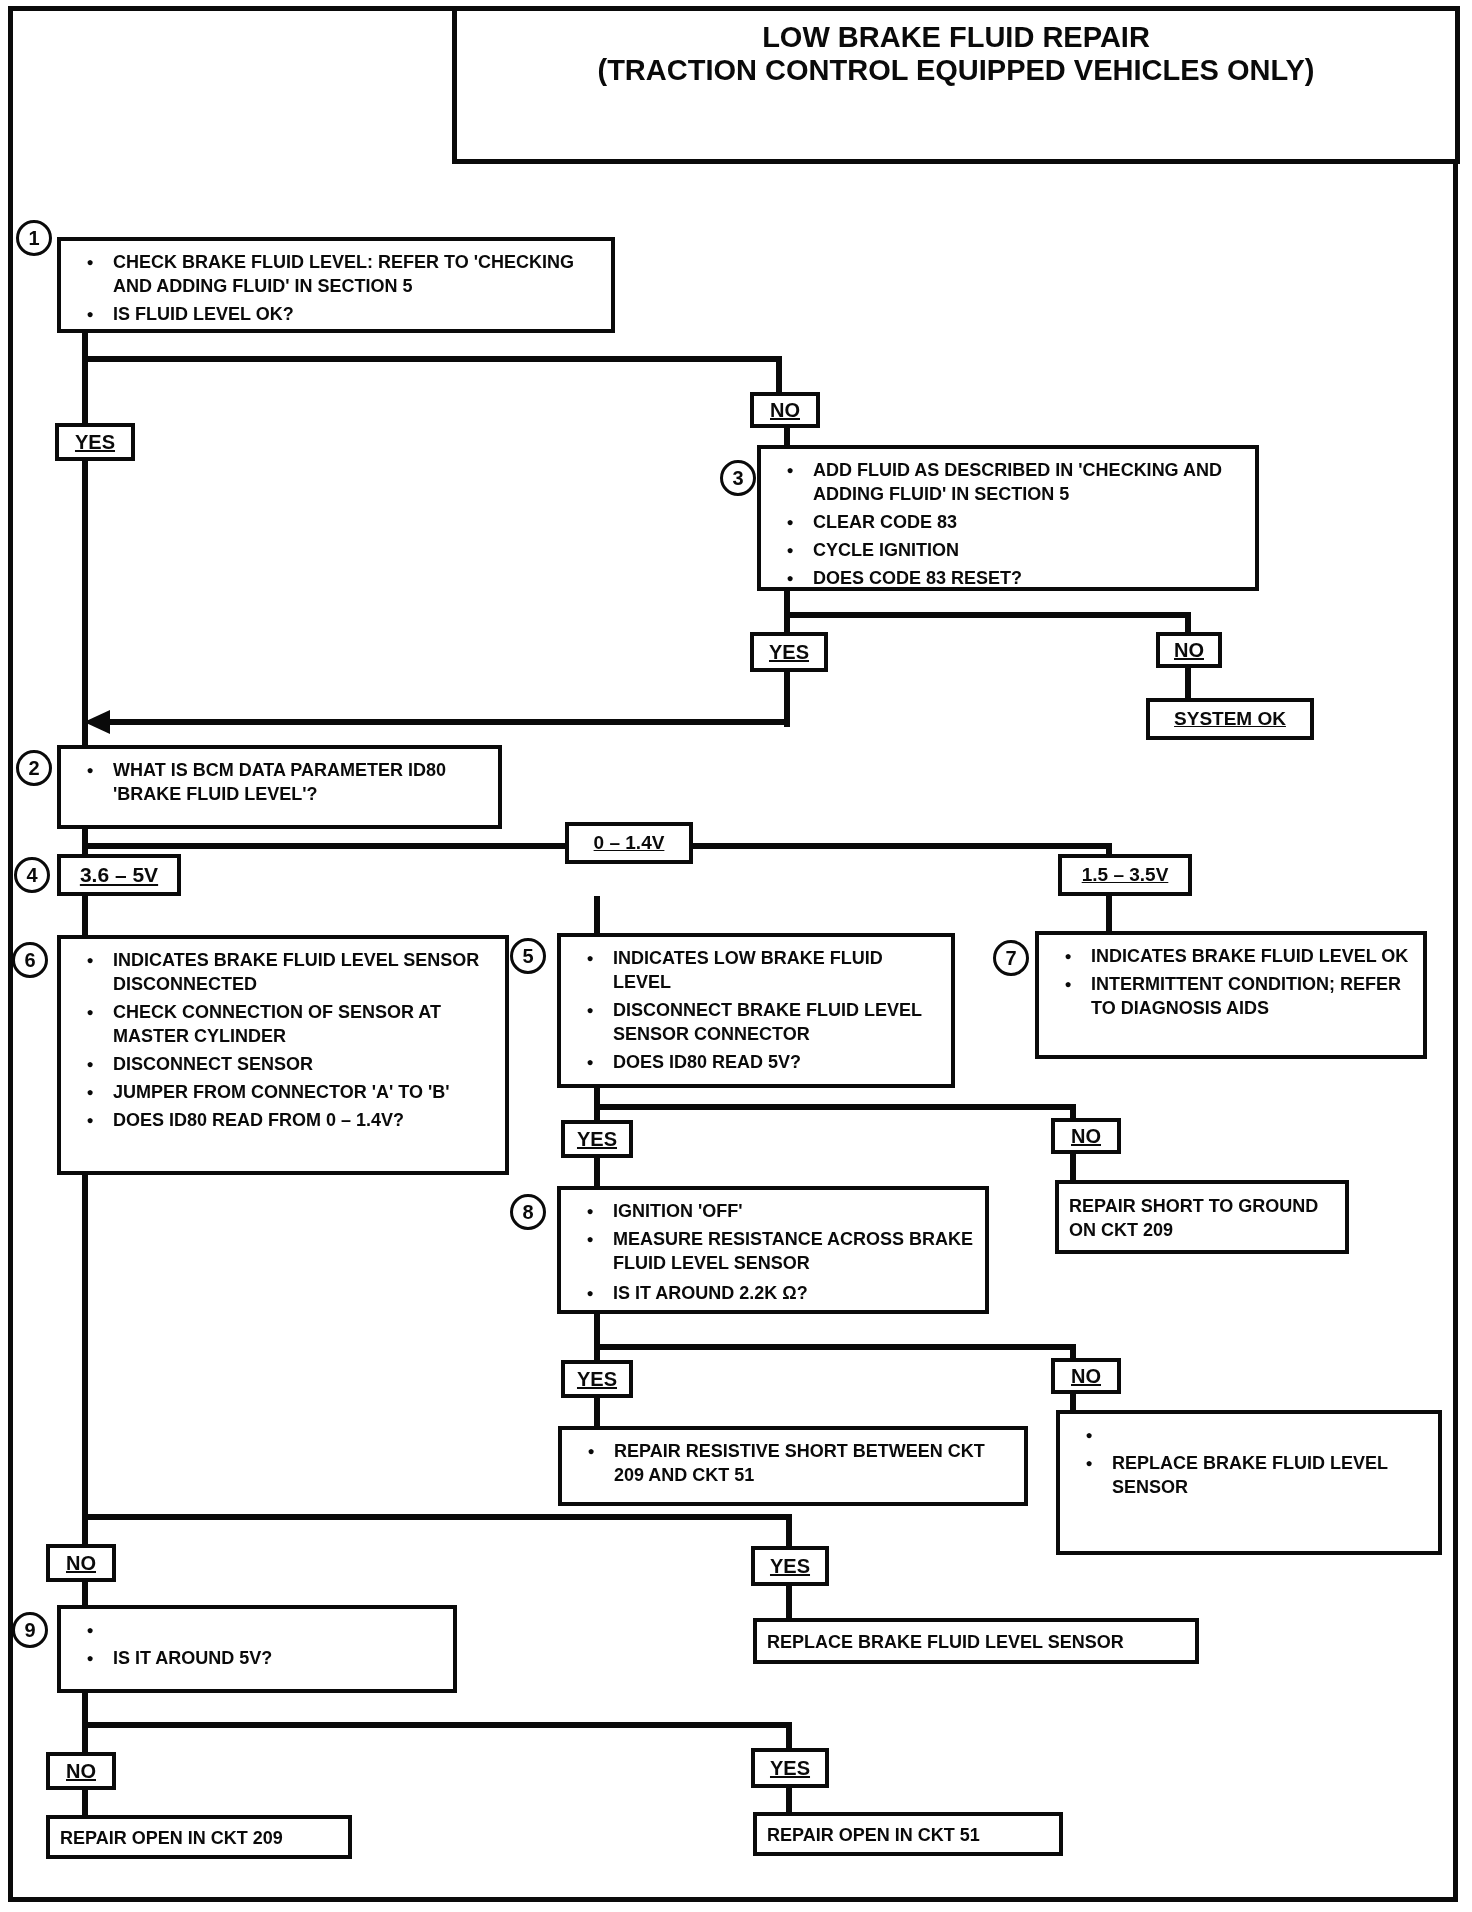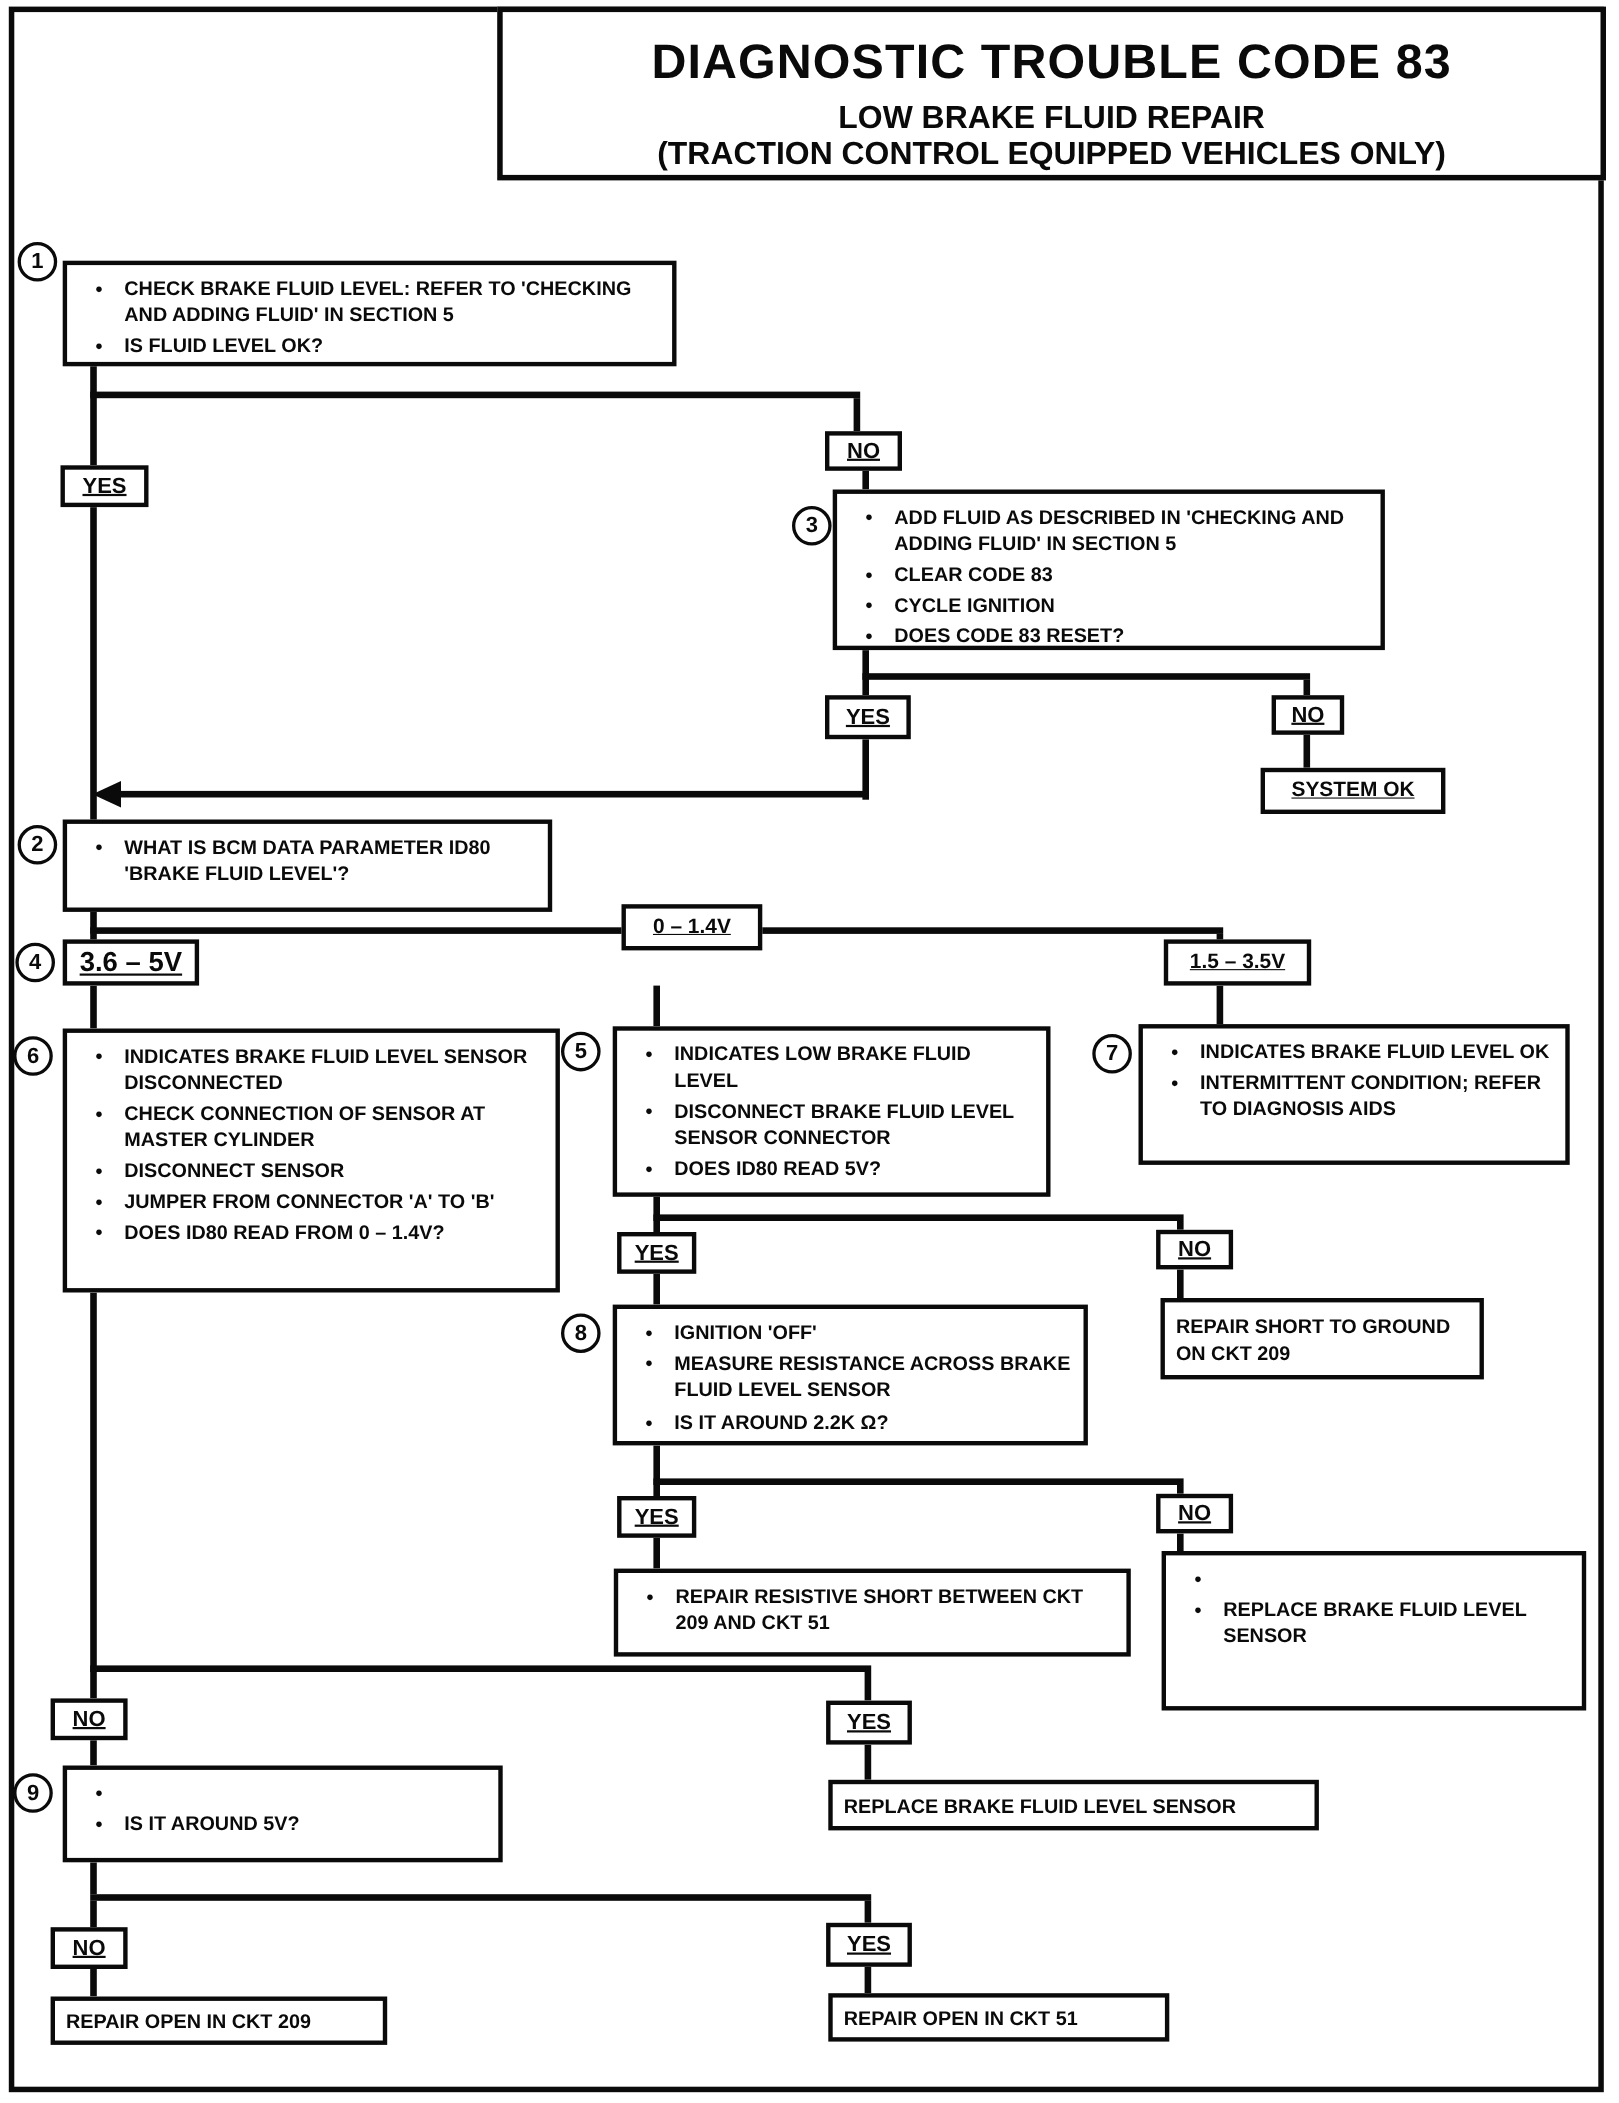--- a/index.html
+++ b/index.html
@@ -26,21 +26,20 @@
   .footer{position:absolute;text-align:center;font-size:21px;}
 </style>
 </head>
 <body>
 
 <div id="page">
 
   <div class="pborder" style="left:8px;top:6px;width:1450px;height:1896px;"></div>
 
   <div class="titlebox" style="left:452px;top:6px;width:1008px;height:158px;">
-    <div class="t1">DIAGNOSTIC TROUBLE CODE 83</div>
     <div class="t2">LOW BRAKE FLUID REPAIR</div>
     <div class="t3">(TRACTION CONTROL EQUIPPED VEHICLES ONLY)</div>
   </div>
 
   <div class="vline" style="left:82px;top:330px;width:6px;height:93px;"></div>
   <div class="hline" style="left:82px;top:356px;width:700px;height:6px;"></div>
   <div class="vline" style="left:776px;top:362px;width:6px;height:30px;"></div>
   <div class="vline" style="left:784px;top:428px;width:6px;height:17px;"></div>
   <div class="vline" style="left:784px;top:591px;width:6px;height:41px;"></div>
   <div class="hline" style="left:784px;top:612px;width:407px;height:6px;"></div>
@@ -126,21 +125,21 @@
   <div class="lbl" style="left:1156px;top:632px;width:66px;height:36px;">NO</div>
   <div class="lbl" style="left:1146px;top:698px;width:168px;height:42px;font-size:19px;">SYSTEM OK</div>
 
   <div class="node" style="left:57px;top:745px;width:445px;height:84px;">
     <div class="item">
       <span class="bu">●</span>
       <span>WHAT IS BCM DATA PARAMETER ID80 'BRAKE FLUID LEVEL'?</span>
       </div>
   </div>
 
-  <div class="lbl" style="left:57px;top:854px;width:124px;height:42px;font-size:25px;">3.6 – 5V</div>
+  <div class="lbl" style="left:57px;top:854px;width:124px;height:42px;font-size:21px;">3.6 – 5V</div>
   <div class="lbl" style="left:565px;top:822px;width:128px;height:42px;font-size:19px;">0 – 1.4V</div>
   <div class="lbl" style="left:1058px;top:854px;width:134px;height:42px;font-size:19px;">1.5 – 3.5V</div>
 
   <div class="node" style="left:57px;top:935px;width:452px;height:240px;">
     <div class="item">
       <span class="bu">●</span>
       <span>INDICATES BRAKE FLUID LEVEL SENSOR DISCONNECTED</span>
       </div>
     <div class="item">
       <span class="bu">●</span>

